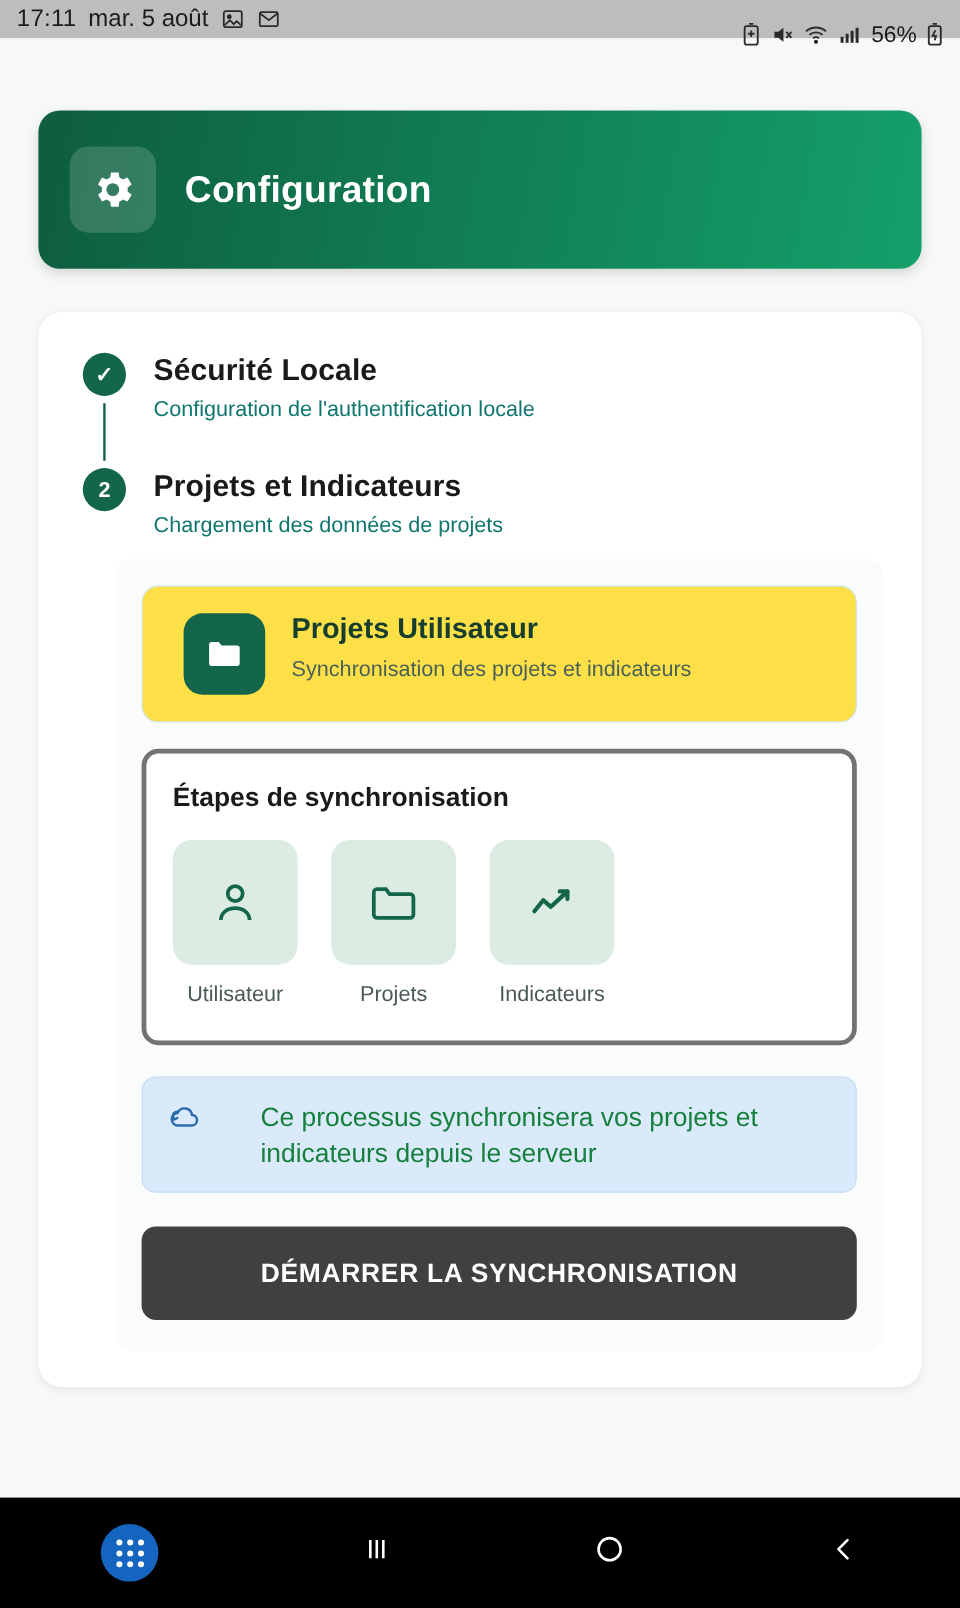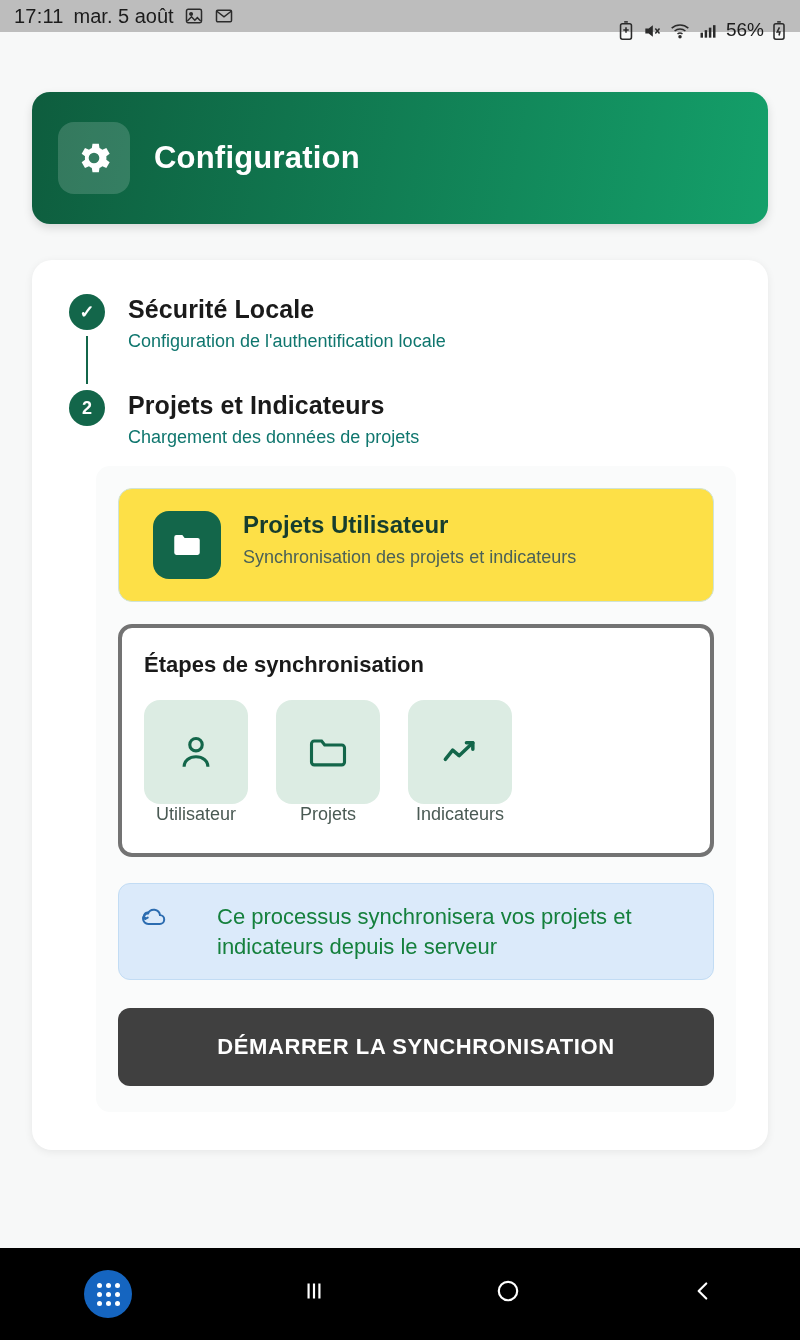--- a/index.html
+++ b/index.html
@@ -16,21 +16,21 @@
     height: 32px;
     background: #bdbdbd;
     display: flex;
     align-items: center;
     justify-content: space-between;
     padding: 0 14px;
     color: #1c1c1c;
     font-size: 19px;
   }
   .sb-left { display: flex; align-items: center; gap: 10px; }
-  .sb-right { display: flex; align-items: flex-end; gap: 8px; margin-top: 28px; }
+  .sb-right { display: flex; align-items: flex-start; gap: 8px; margin-top: 28px; }
   .sb-time { font-size: 20px; letter-spacing: .2px; }
   .sb-date { font-size: 20px; }
   .sb-ico { display: inline-flex; align-items: center; }
   .sb-batt { font-size: 19px; }
 
   
   .page {
     height: 1340px;
     background: #f7f8f8;
     padding-top: 26px;
@@ -139,21 +139,21 @@
   }
   .steps-heading { font-size: 22px; font-weight: bold; color: #1a1a1a; }
   .steps-row { display: flex; gap: 28px; margin-top: 22px; }
   .sync-step { width: 104px; text-align: center; }
   .sync-step .tile {
     width: 104px; height: 104px;
     border-radius: 16px;
     background: #dcece3;
     display: flex; align-items: center; justify-content: center;
   }
-  .sync-step .cap { font-size: 18px; color: #4a5a54; }
+  .sync-step .cap { font-size: 18px; color: #4a5a54; margin-top: 14px; }
 
   
   .info {
     margin-top: 26px;
     background: #dbeafa;
     border: 1px solid #c2dcf4;
     border-radius: 12px;
     padding: 18px 20px;
     display: flex;
     align-items: flex-start;

